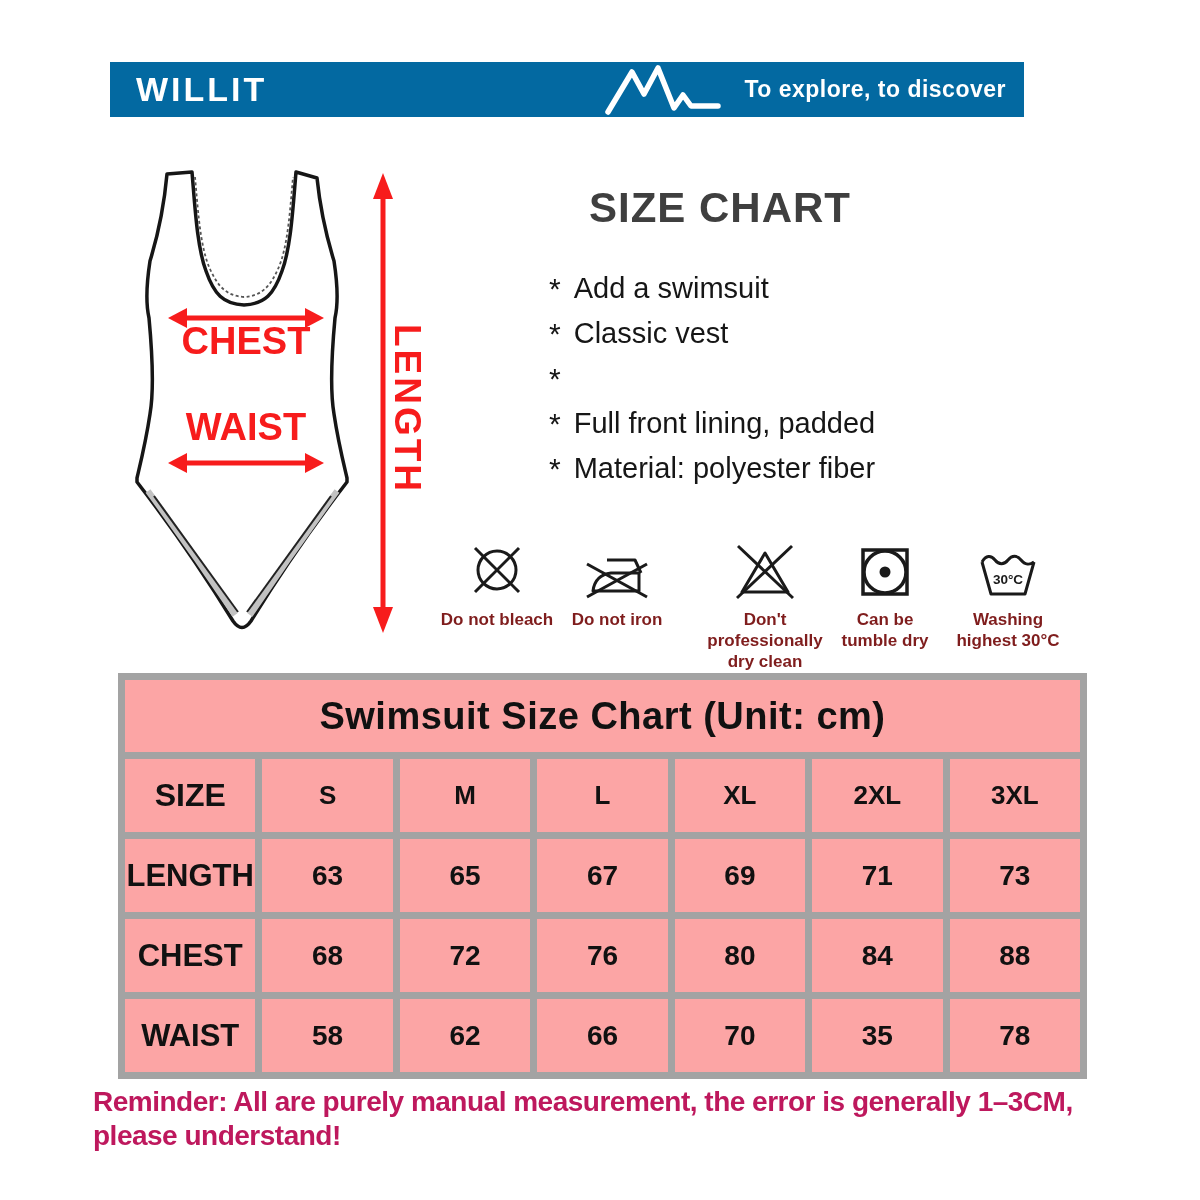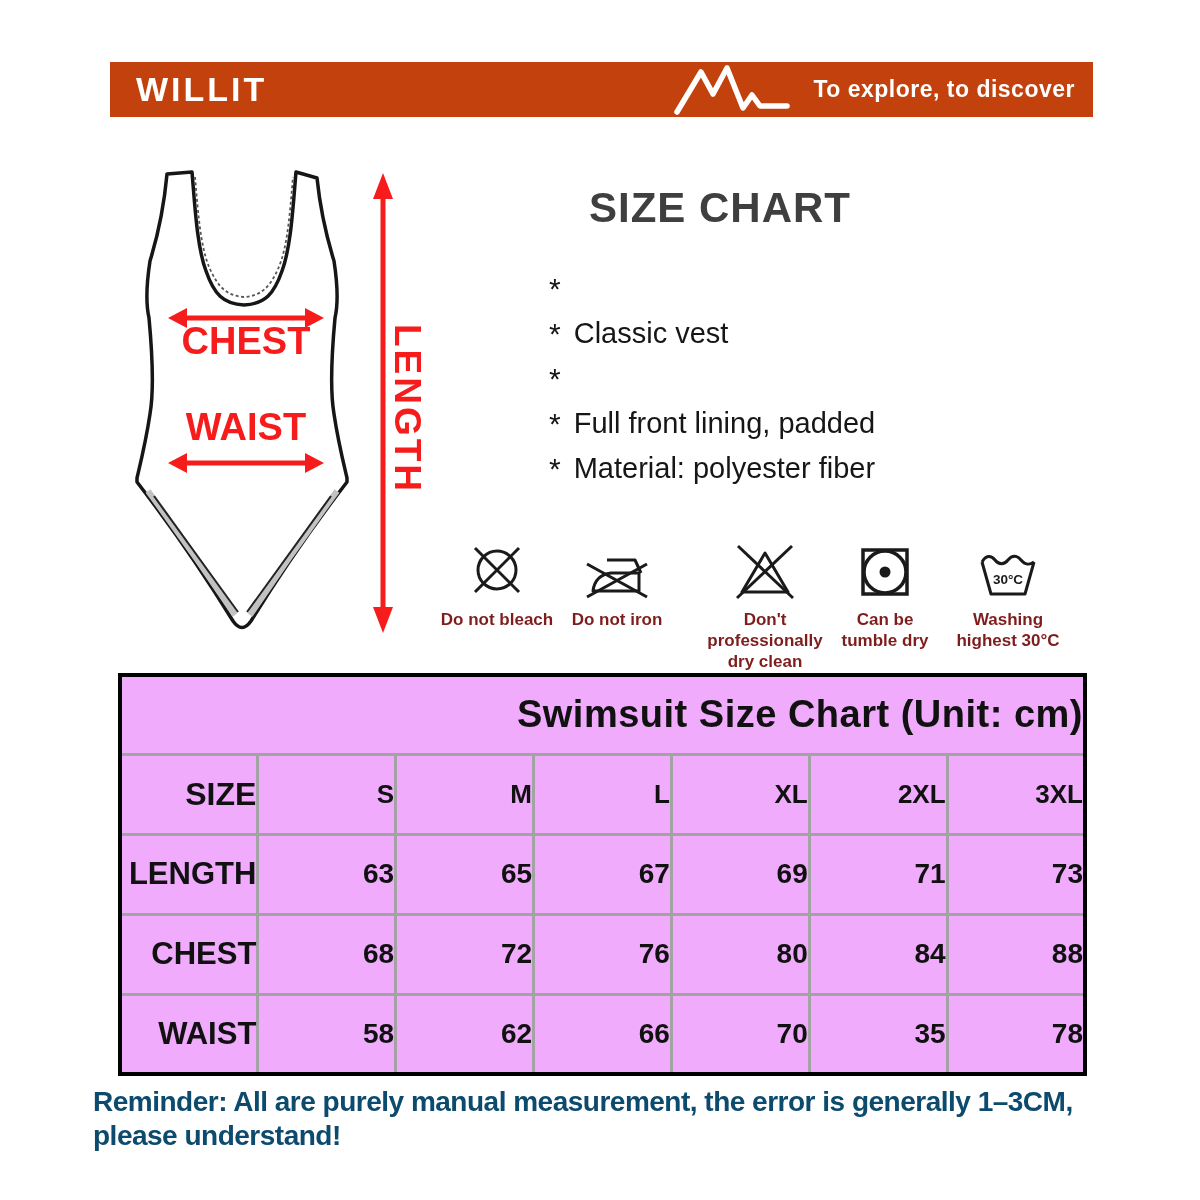--- a/index.html
+++ b/index.html
@@ -4,22 +4,22 @@
 <style>
   * { margin:0; padding:0; box-sizing:border-box; }
   html,body { background:#ffffff; }
   body {
     width:1200px; height:1200px; position:relative; overflow:hidden;
     font-family:"Liberation Sans", sans-serif; color:#111;
   }
 
   
   .banner {
-    position:absolute; left:110px; top:62px; width:983px; height:55px;
-    background:#c2410c; display:flex; align-items:center; justify-content:space-between;
+    position:absolute; left:110px; top:62px; width:914px; height:55px;
+    background:#0369a1; display:flex; align-items:center; justify-content:space-between;
     padding:0 18px 0 26px;
   }
   .brand { color:#fff; font-size:34px; font-weight:bold; letter-spacing:3px; }
   .slogan-wrap { display:flex; align-items:center; gap:22px; }
   .slogan { color:#fff; font-size:23px; font-weight:bold; letter-spacing:0.5px; }
 
   
   .diagram { position:absolute; left:130px; top:165px; width:320px; height:475px; }
   .diagram svg { position:absolute; left:0; top:0; }
   .redlab { position:absolute; color:#f71c1c; font-weight:bold; text-align:center; line-height:1; }
@@ -42,32 +42,32 @@
   
   .care-item { position:absolute; top:540px; width:150px; text-align:center; }
   .care-item svg { display:block; margin:0 auto; }
   .care-label { margin-top:5px; font-size:17px; font-weight:600; color:#7f1d1d; line-height:21px; }
 
   
   .size-table {
     position:absolute; left:118px; top:673px; width:969px;
     border-collapse:collapse; table-layout:fixed;
   }
-  .size-table td { border:3px solid #a3a3a3; text-align:right; vertical-align:middle; background:#f0abfc; }
+  .size-table td { border:7px solid #a3a3a3; text-align:center; vertical-align:middle; background:#fca5a5; }
   .size-table { border:4px solid #000; }
   .tbl-title td { height:79px; font-size:38px; font-weight:bold; letter-spacing:0.5px; }
   .tbl-head td { height:80px; font-size:26px; font-weight:bold; }
   .tbl-head td.rowhead { font-size:32px;margin-top:8px; }
   .tbl-row td { height:80px; font-size:28px; font-weight:bold; }
   .tbl-row td.rowhead { font-size:31px; }
   .col-label { width:190px; }
 
   
   .reminder {
-    position:absolute; left:93px; top:1085px; font-weight:bold; color:#0c4a6e;
+    position:absolute; left:93px; top:1085px; font-weight:bold; color:#be185d;
     font-size:28px; line-height:34px; letter-spacing:-0.5px; white-space:nowrap;
   }
 </style>
 </head>
 <body>
 
 <div class="banner">
   <div class="brand">WILLIT</div>
   <div class="slogan-wrap">
     <svg width="120" height="52" viewBox="0 0 120 52">
@@ -113,20 +113,21 @@
   </svg>
   <div class="redlab chest-label">CHEST</div>
   <div class="redlab waist-label">WAIST</div>
   <div class="redlab length-label">LENGTH</div>
 </div>
 
 <div class="sc-title">SIZE CHART</div>
 <ul class="bullets">
   <li>
     <span class="mark">*</span>
+    <span>Add a swimsuit</span>
   </li>
   <li>
     <span class="mark">*</span>
     <span>Classic vest</span>
   </li>
   <li>
     <span class="mark">*</span>
   </li>
   <li>
     <span class="mark">*</span>

